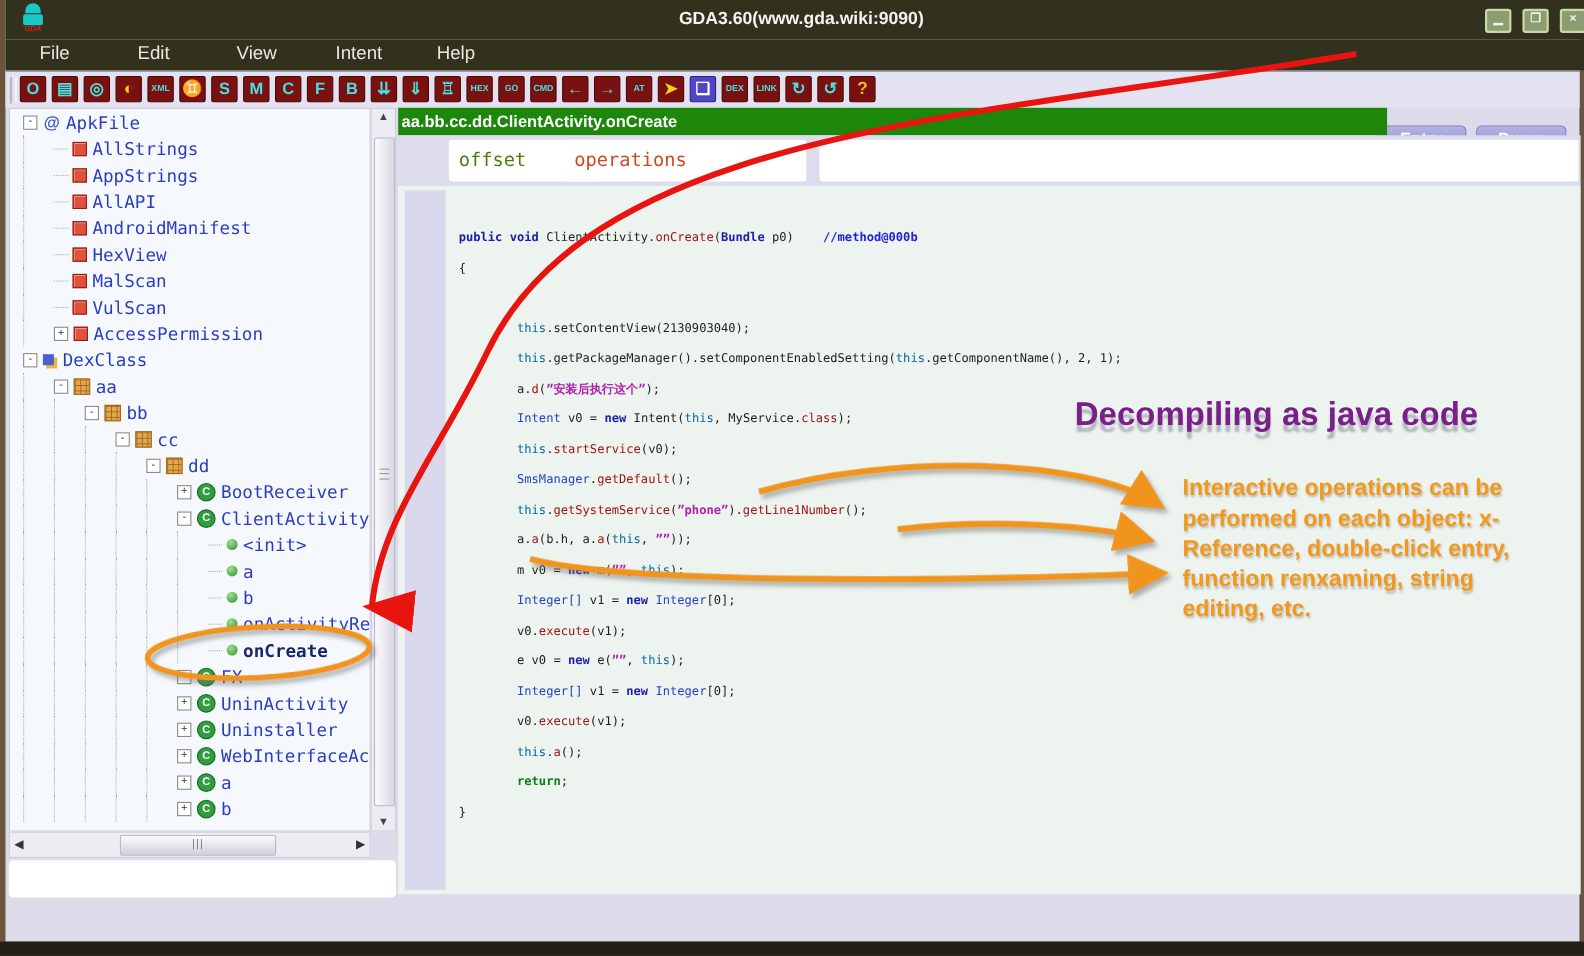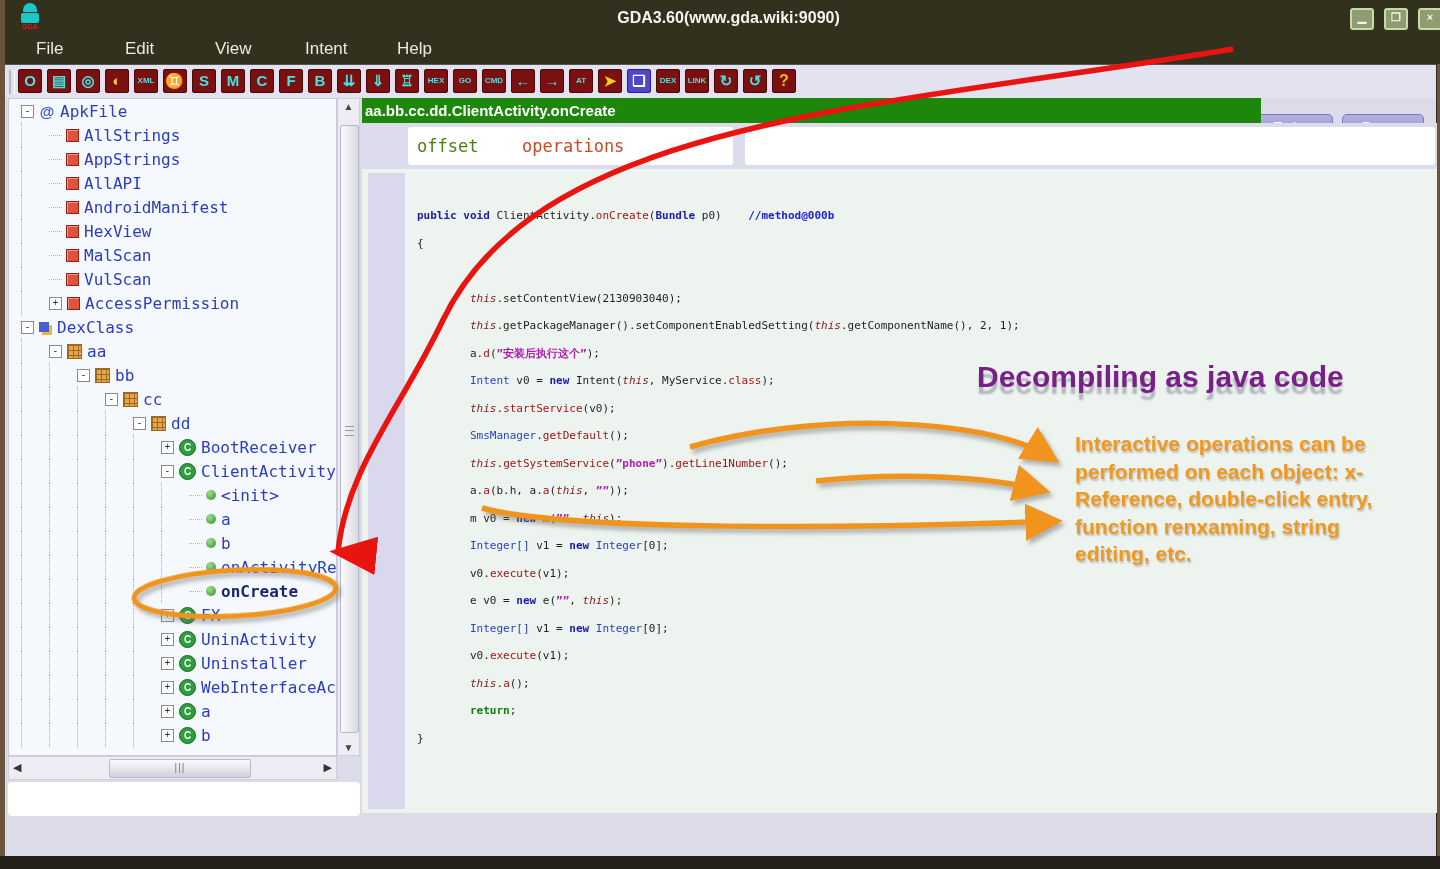--- a/index.html
+++ b/index.html
@@ -92,21 +92,21 @@
   .col-instr{left:151px;width:220px;color:#cc4a21;}
   .col-blank{left:383px;width:690px;}
   .codearea{position:absolute;left:357px;top:169px;width:1075px;height:644px;background:#edf3ee;}
   .gutter{position:absolute;left:6px;top:4px;width:37px;height:636px;background:#d9d8ed;}
   .codewrap{position:absolute;left:55px;top:33px;right:8px;bottom:4px;overflow:hidden;
             font-family:"DejaVu Sans Mono",monospace;font-size:11px;}
   .cl{height:27.5px;line-height:27.5px;white-space:pre;}
   .cl.ind{padding-left:53px;}
   .c-kw{color:#1c1cae;font-weight:bold;}
   .c-type{color:#2742c8;}
-  .c-this{color:#7f1d1d;font-style:italic;}
+  .c-this{color:#0369a1;}
   .c-m{color:#a01616;}
   .c-green{color:#0e7d12;font-weight:bold;}
   .c-str{color:#b01fb0;font-weight:bold;}
   .c-com{color:#2121d6;font-weight:bold;}
   .c-plain{color:#1e1e1e;}
   
   .overlay{position:absolute;left:0;top:0;width:1440px;height:869px;pointer-events:none;z-index:50;}
   .ann-head{position:absolute;left:977px;top:360px;width:440px;color:#7a1f8a;font-size:30px;
             font-weight:bold;z-index:51;pointer-events:none;
             text-shadow:0 7px 2px rgba(130,130,150,.55);}

